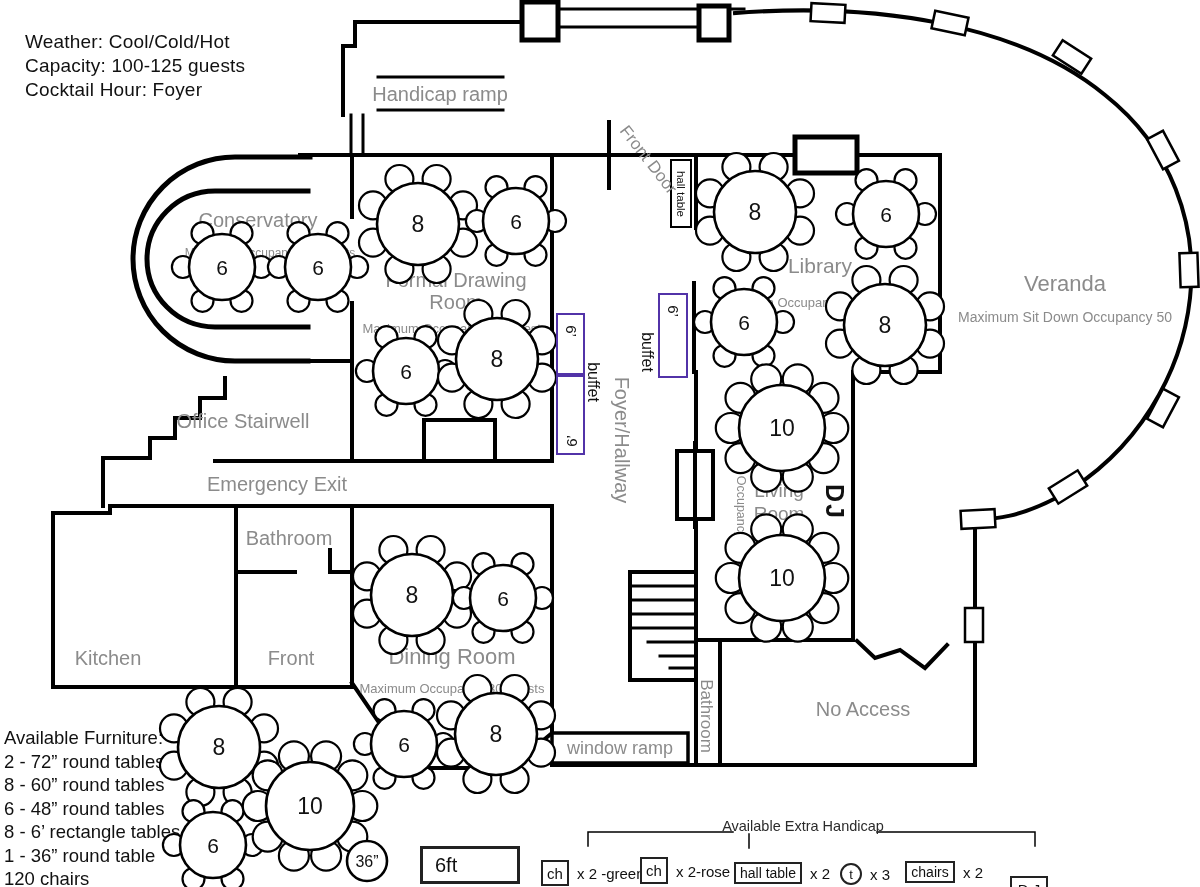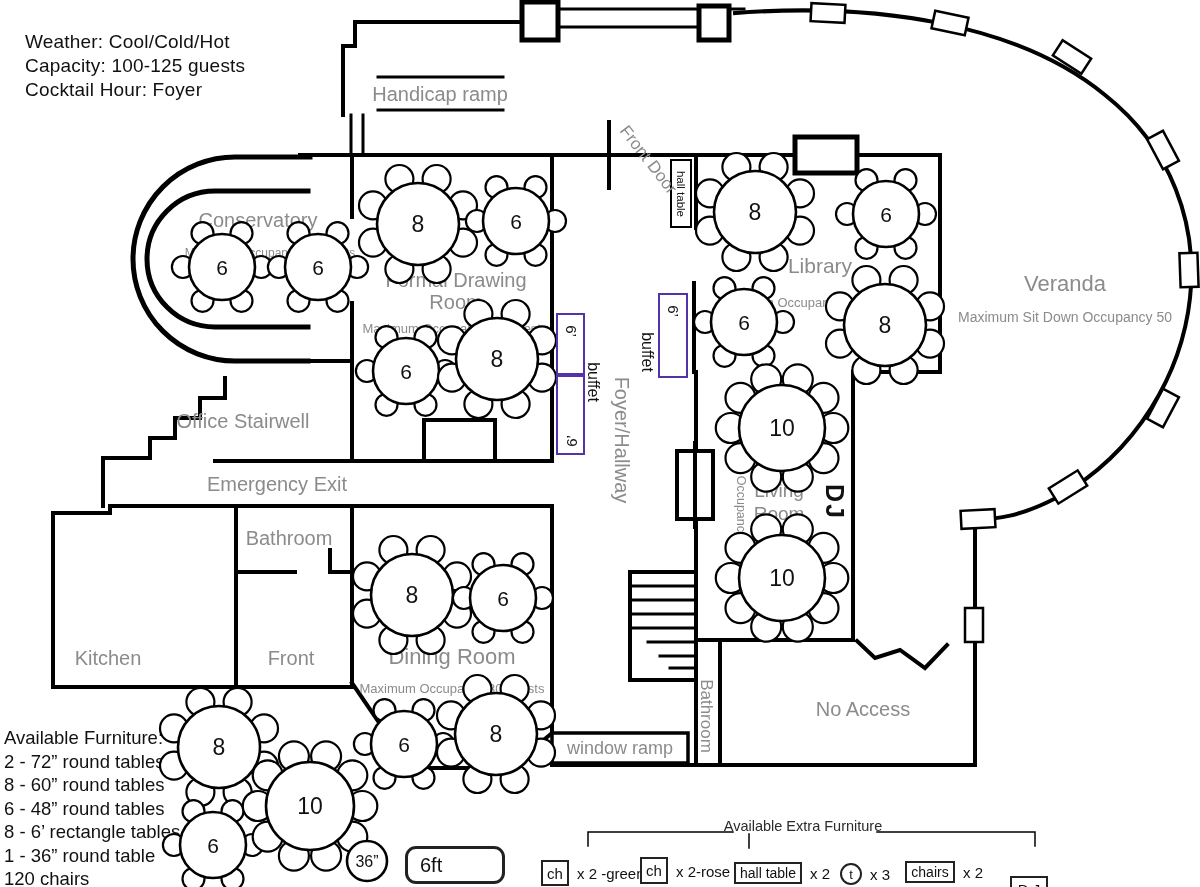--- a/index.html
+++ b/index.html
@@ -364,33 +364,33 @@
         <circle cx="310" cy="806" r="44" fill="#fff" stroke="#000" stroke-width="2.6"></circle>
         <text x="310" y="806" text-anchor="middle" dominant-baseline="central" fill="#111" font-size="23" font-family="&quot;Liberation Sans&quot;,sans-serif">10</text>
       </g>
       <g>
         <circle cx="367" cy="861" r="20" fill="#fff" stroke="#000" stroke-width="2.6"></circle>
         <text x="367" y="861" text-anchor="middle" dominant-baseline="central" fill="#111" font-size="16" font-family="&quot;Liberation Sans&quot;,sans-serif">36”</text>
       </g>
     </svg>
 
   <div id="overlay">
-    <div class="extra-title" style="left:803px;top:826px">Available Extra Furniture</div>
+    <div class="extra-title" style="left:803px;top:826px">Available Extra Handicap</div>
   <div class="buffet" style="left: 556px; top: 313px; width: 29px; height: 62px; border: 2.5px solid rgb(82, 51, 168);">
         <span class="tag" style="transform: translate(-50%, -50%) rotate(90deg); top: 16px;">6’</span>
       </div>
       <div class="buffet" style="left: 556px; top: 375px; width: 29px; height: 80px; border: 2.5px solid rgb(82, 51, 168);">
         <span class="tag" style="transform: translate(-50%, -50%) rotate(-90deg); top: 64px;">6’</span>
       </div>
       <div class="buffet" style="left: 658px; top: 293px; width: 30px; height: 85px; border: 2.5px solid rgb(82, 51, 168);">
         <span class="tag" style="transform: translate(-50%, -50%) rotate(90deg); top: 16px;">6’</span>
       </div>
       <div class="halltable-label" style="left: 681px; top: 193.5px; font-size: 11.5px;">hall table</div>
       <div class="legend-item">
-        <div class="legend-box" style="left: 405px; top: 846px; width: 100px; height: 38px; border-width: 3px; font-size: 20px; justify-content: flex-start; padding-left: 12px; border-radius: 11px;">6ft</div>
+        <div class="legend-box" style="left: 420px; top: 846px; width: 100px; height: 38px; border-width: 3px; font-size: 20px; justify-content: flex-start; padding-left: 12px;">6ft</div>
       </div>
       <div class="legend-item">
         <div class="legend-box" style="left: 541px; top: 860px; width: 28px; height: 26px; border-width: 2.5px; font-size: 15px;">ch</div>
         <div class="legend-caption" style="left: 577px; top: 865px;">x 2 -green</div>
       </div>
       <div class="legend-item">
         <div class="legend-box" style="left: 640px; top: 857px; width: 28px; height: 27px; border-width: 2.5px; font-size: 15px;">ch</div>
         <div class="legend-caption" style="left: 676px; top: 862.5px;">x 2-rose</div>
       </div>
       <div class="legend-item">

